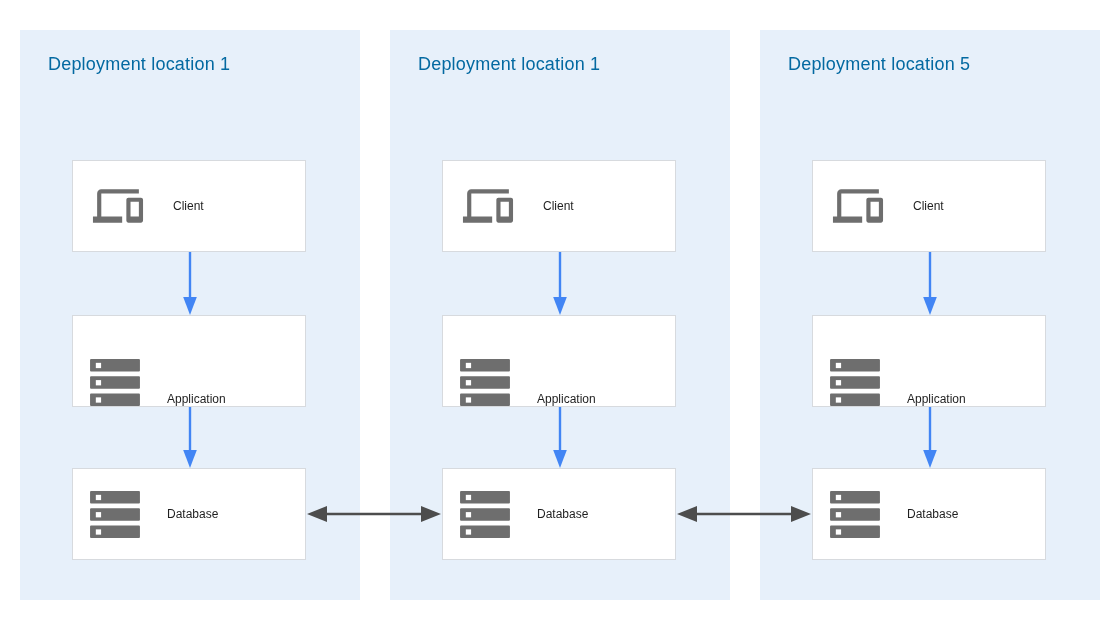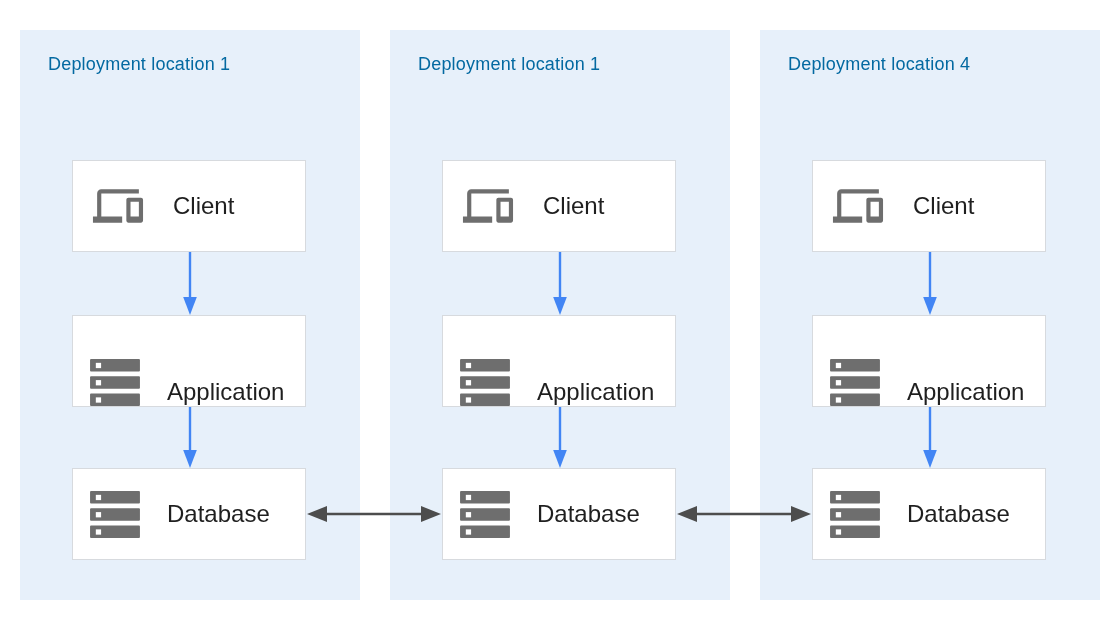--- a/index.html
+++ b/index.html
@@ -40,21 +40,21 @@
     display: flex;
     align-items: center;
     padding-left: 17px;
   }
   .node-client { top: 130px; }
   .node-application { top: 285px; align-items: flex-end; }
   .node-database { top: 438px; text-align: right; }
   .node-icon { flex: 0 0 auto; display: flex; align-items: center; }
   .node-label {
     margin-left: 27px;
-    font-size: 24px;
+    font-size: 12px;
     color: #1F1F1F;
     white-space: nowrap;
   }
   .varrow {
     position: absolute;
     left: 162px;
     width: 16px;
   }
   .varrow-1 { top: 222px; height: 63px; }
   .varrow-2 { top: 377px; height: 61px; }
@@ -177,21 +177,21 @@
             <rect x="6" y="22" width="5.5" height="5.5" fill="#fff"></rect>
           <rect x="0" y="36" width="52" height="13" rx="1" fill="#6E6E6E"></rect>
             <rect x="6" y="40" width="5.5" height="5.5" fill="#fff"></rect>
         </svg>
       </span>
       <span class="node-label">Database</span>
     </div>
   </div>
 
   <div class="panel panel-2">
-    <div class="panel-title">Deployment location 4</div>
+    <div class="panel-title">Deployment location 5</div>
 
     <div class="node node-client">
       <span class="node-icon">
         <svg width="56" height="48" viewBox="0 0.5 24 23" fill="#6E6E6E" xmlns="http://www.w3.org/2000/svg">
           <path d="M4 6h18V4H4c-1.1 0-2 .9-2 2v11H0v3h14v-3H4V6zm19 2h-6c-.55 0-1 .45-1 1v10c0 .55.45 1 1 1h6c.55 0 1-.45 1-1V9c0-.55-.45-1-1-1zm-1 9h-4v-7h4v7z"></path>
         </svg>
       </span>
       <span class="node-label">Client</span>
     </div>
 

